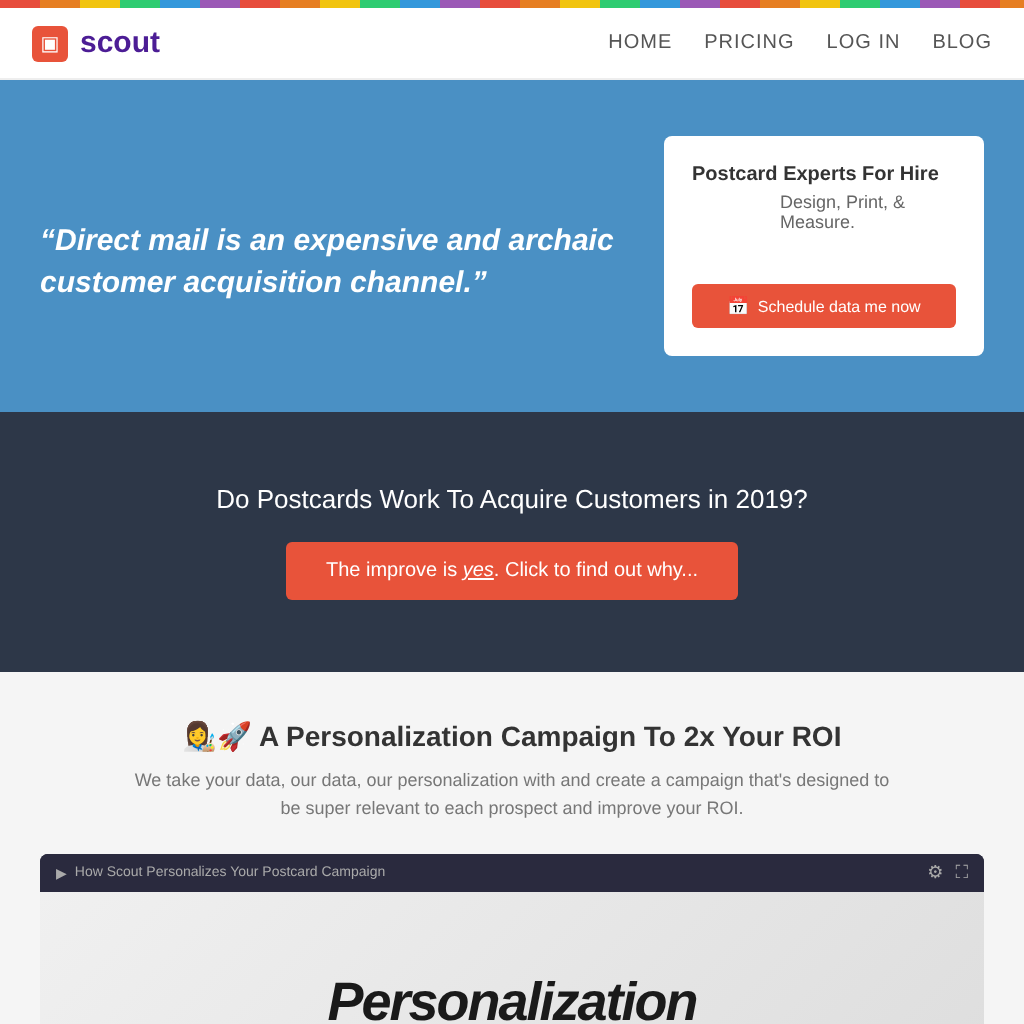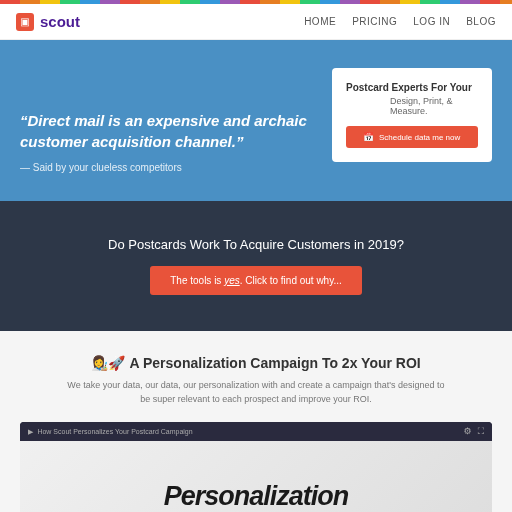--- a/index.html
+++ b/index.html
@@ -31,21 +31,21 @@
     #hero .hero-quote {
       font-size: 15px; font-weight: 700; color: #fff; line-height: 1.4;
       font-style: italic; margin-bottom: 10px;
     }
     #hero .hero-attribution { font-size: 10px; color: rgba(255,255,255,0.85); }
 
     #hero .hero-card {
       background: #fff; border-radius: 4px; padding: 14px; width: 160px; flex-shrink: 0;
     }
     #hero .hero-card-title { font-size: 10px; font-weight: 700; color: #333; margin-bottom: 3px; }
-    #hero .hero-card-sub { font-size: 9px; color: #666; margin-bottom: 10px; padding-left: 44px; }
+    #hero .hero-card-sub { font-size: 9px; color: #666; margin-bottom: 26px; padding-left: 44px; }
     #hero .hero-card-btn {
       background: #e8533a; color: #fff; font-size: 8px; padding: 6px 8px;
       border: none; border-radius: 3px; cursor: pointer; width: 100%; text-align: center;
       display: flex; align-items: center; justify-content: center; gap: 4px;
     }
     #hero .hero-card-btn .btn-icon { font-size: 9px; }
 
     
     #dark-band {
       background: #2d3748; padding: 36px 20px; text-align: center;
@@ -114,36 +114,35 @@
     <a>HOME</a>
     <a>PRICING</a>
     <a>LOG IN</a>
     <a>BLOG</a>
   </div>
 </nav>
 
 <section id="hero">
   <div class="hero-text">
     <div class="hero-quote">“Direct mail is an expensive and archaic customer acquisition channel.”</div>
-    <div class="hero-attribution">— Said by your clueless competitors</div>
   </div>
   <div class="hero-card">
-    <div class="hero-card-title">Postcard Experts For Your</div>
+    <div class="hero-card-title">Postcard Experts For Hire</div>
     <div class="hero-card-sub">Design, Print, &amp; Measure.</div>
     <button class="hero-card-btn">
       <span class="btn-icon">📅</span>
       <span>Schedule data me now</span>
     </button>
   </div>
 </section>
 
 <div id="dark-band">
   <div class="dark-band-text">Do Postcards Work To Acquire Customers in 2019?</div>
   <button class="dark-band-btn">
-    <span>The tools is </span><span class="yes">yes</span><span>. Click to find out why...</span>
+    <span>The improve is </span><span class="yes">yes</span><span>. Click to find out why...</span>
   </button>
 </div>
 
 <section id="personalization-section">
   <div class="pers-title">👩‍🎨🚀 A Personalization Campaign To 2x Your ROI</div>
   <div class="pers-sub">We take your data, our data, our personalization with and create a campaign that's designed to be super relevant to each prospect and improve your ROI.</div>
 
   <div id="video-thumb">
     <div class="video-topbar">
       <div class="video-topbar-left">

